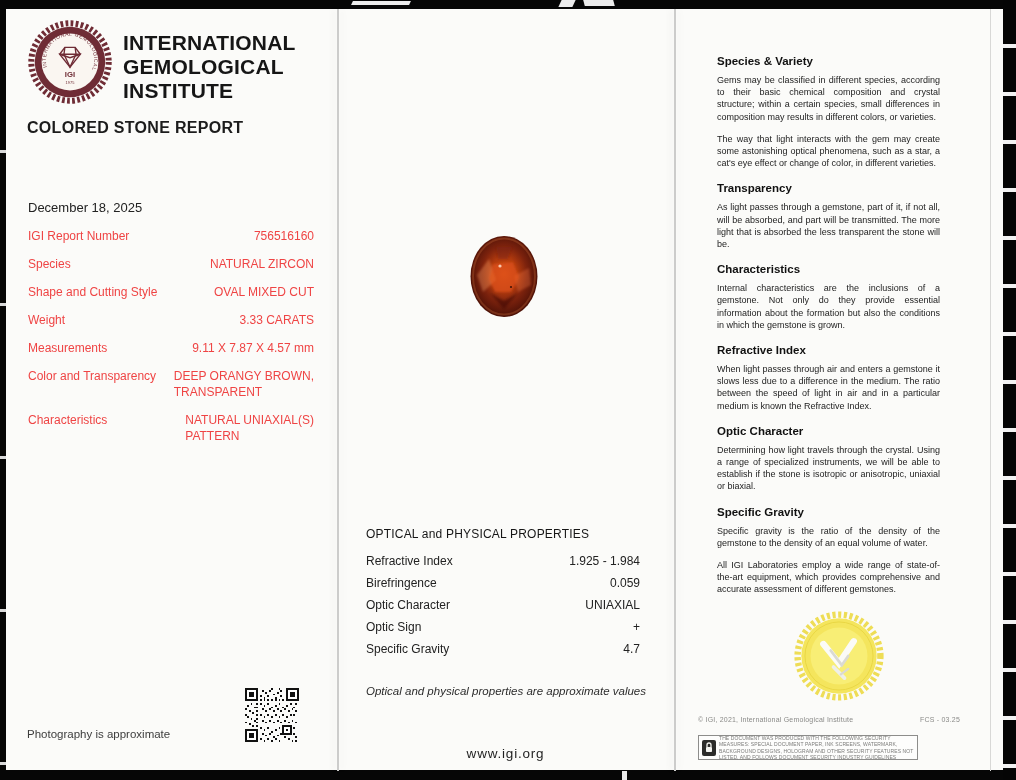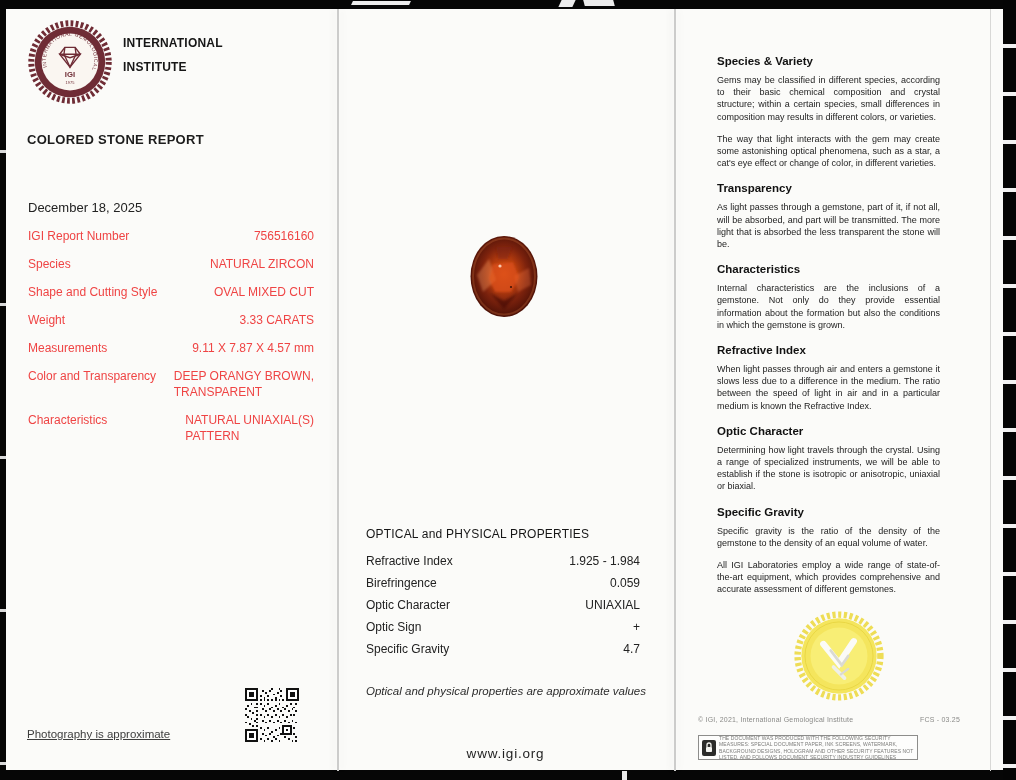--- a/index.html
+++ b/index.html
@@ -19,32 +19,32 @@
   .a1{left:352px;top:1px;width:58px;height:4px;}
   .a2{left:560px;top:0;width:14px;height:7px;}
   .a3{left:584px;top:0;width:30px;height:6px;transform:skewX(15deg);}
   .divider{position:absolute;top:9px;width:2px;height:762px;background:#cccccb;
            box-shadow:-4px 0 6px rgba(0,0,0,.06),4px 0 6px rgba(0,0,0,.04);}
   .d1{left:337px;} .d2{left:674px;}
 
   
   .left-panel{position:absolute;left:6px;top:9px;width:331px;height:762px;}
   .logo{position:absolute;left:21px;top:9px;width:86px;height:88px;}
-  .inst-name{position:absolute;left:117px;top:22px;font-size:12px;font-weight:bold;
+  .inst-name{position:absolute;left:117px;top:22px;font-size:21px;font-weight:bold;
              line-height:24px;letter-spacing:.2px;color:#161616;}
-  .report-title{position:absolute;left:21px;top:110px;font-size:13px;font-weight:bold;letter-spacing:.3px;margin-top:13px;}
+  .report-title{position:absolute;left:21px;top:110px;font-size:16px;font-weight:bold;letter-spacing:.3px;}
   .date{position:absolute;left:22px;top:191px;font-size:13px;color:#222;}
   .fields{position:absolute;left:22px;top:219px;width:286px;}
   .lp-row{display:flex;justify-content:space-between;align-items:flex-start;
           margin-bottom:12px;font-size:12px;line-height:16px;color:#ef4444;}
   .lp-row:nth-child(6){margin-bottom:12px;}
   .lp-row .lbl{white-space:nowrap;}
   .lp-row .val{text-align:left;white-space:pre-line;max-width:160px;font-size:12px;}
   .qr{position:absolute;left:239px;top:679px;width:54px;height:54px;}
-  .photo-note{position:absolute;left:21px;top:719px;font-size:11.5px;color:#3d3d3d;text-decoration:underline;}
+  .photo-note{position:absolute;left:21px;top:719px;font-size:11.5px;color:#3d3d3d;}
 
   
   .center-panel{position:absolute;left:337px;top:9px;width:337px;height:762px;}
   .gem{position:absolute;left:133px;top:226px;width:68px;height:83px;}
   .props{position:absolute;left:29px;top:518px;width:274px;}
   .props-title{font-size:12px;color:#161616;letter-spacing:.2px;margin-bottom:13px;}
   .cp-row{display:flex;justify-content:space-between;font-size:12px;line-height:14px;
           margin-bottom:8px;color:#222;}
   .props-note{position:absolute;left:29px;top:676px;font-size:11.5px;font-style:italic;color:#2d2d2d;}
   .website{position:absolute;left:0;top:737px;width:337px;text-align:center;font-size:13.5px;
@@ -99,20 +99,21 @@
         <path d="M38 41 l6 -8 h12 l6 8"></path>
         <path d="M44 33 l-1 8 7 15 7 -15 -1 -8"></path>
         <path d="M38 41 l12 4 12 -4"></path>
       </g>
       <text x="50" y="67" text-anchor="middle" font-size="9" font-weight="bold" fill="#6f2c35">IGI</text>
       <text x="50" y="75" text-anchor="middle" font-size="4.6" fill="#6f2c35">1975</text>
     </svg>
 
     <div class="inst-name">
       <div>INTERNATIONAL</div>
+      <div>GEMOLOGICAL</div>
       <div>INSTITUTE</div>
     </div>
 
     <div class="report-title">COLORED STONE REPORT</div>
     <div class="date">December 18, 2025</div>
 
     <div class="fields">
       <div class="lp-row">
         <span class="lbl">IGI Report Number</span>
         <span class="val">756516160</span>

